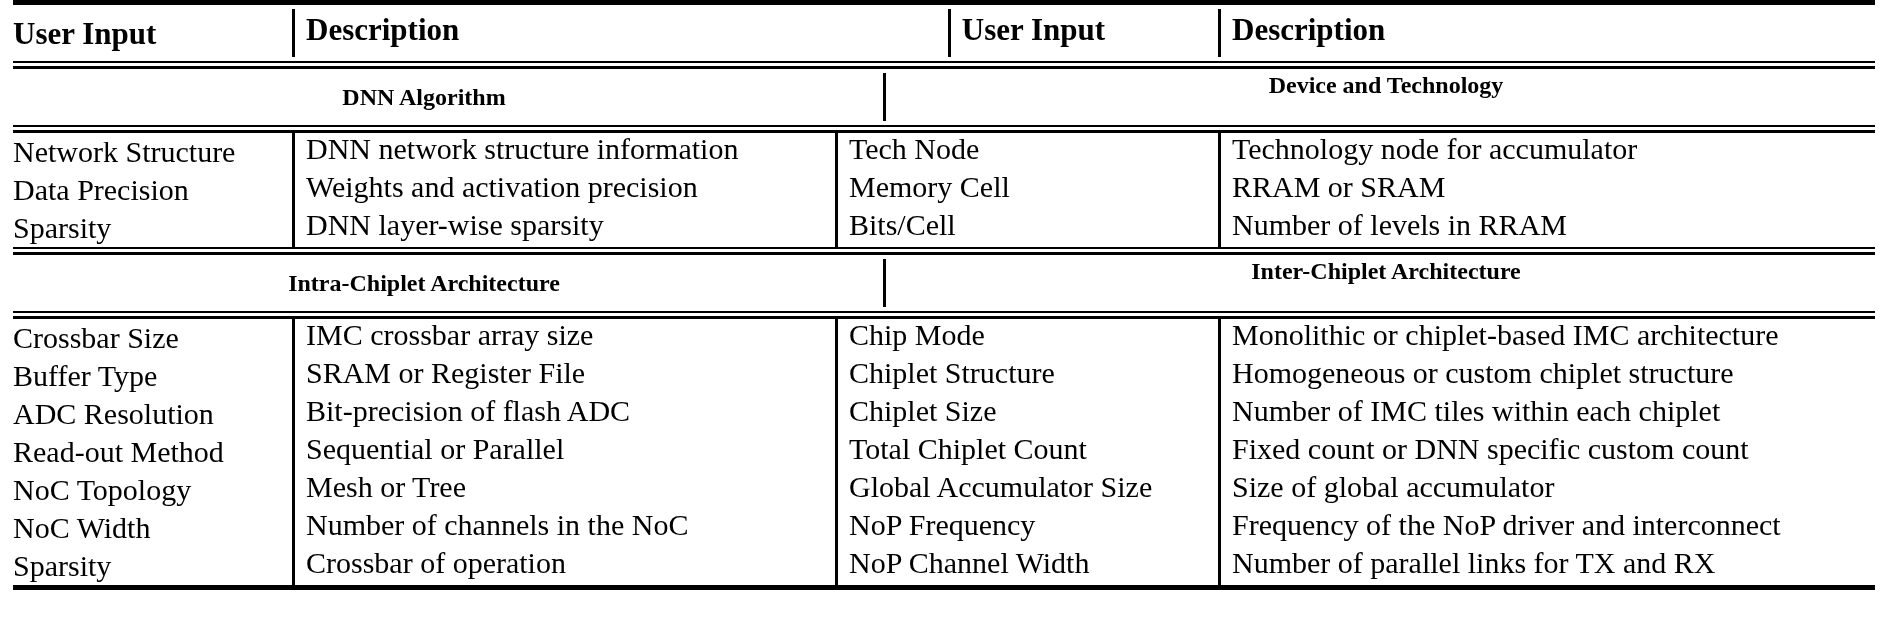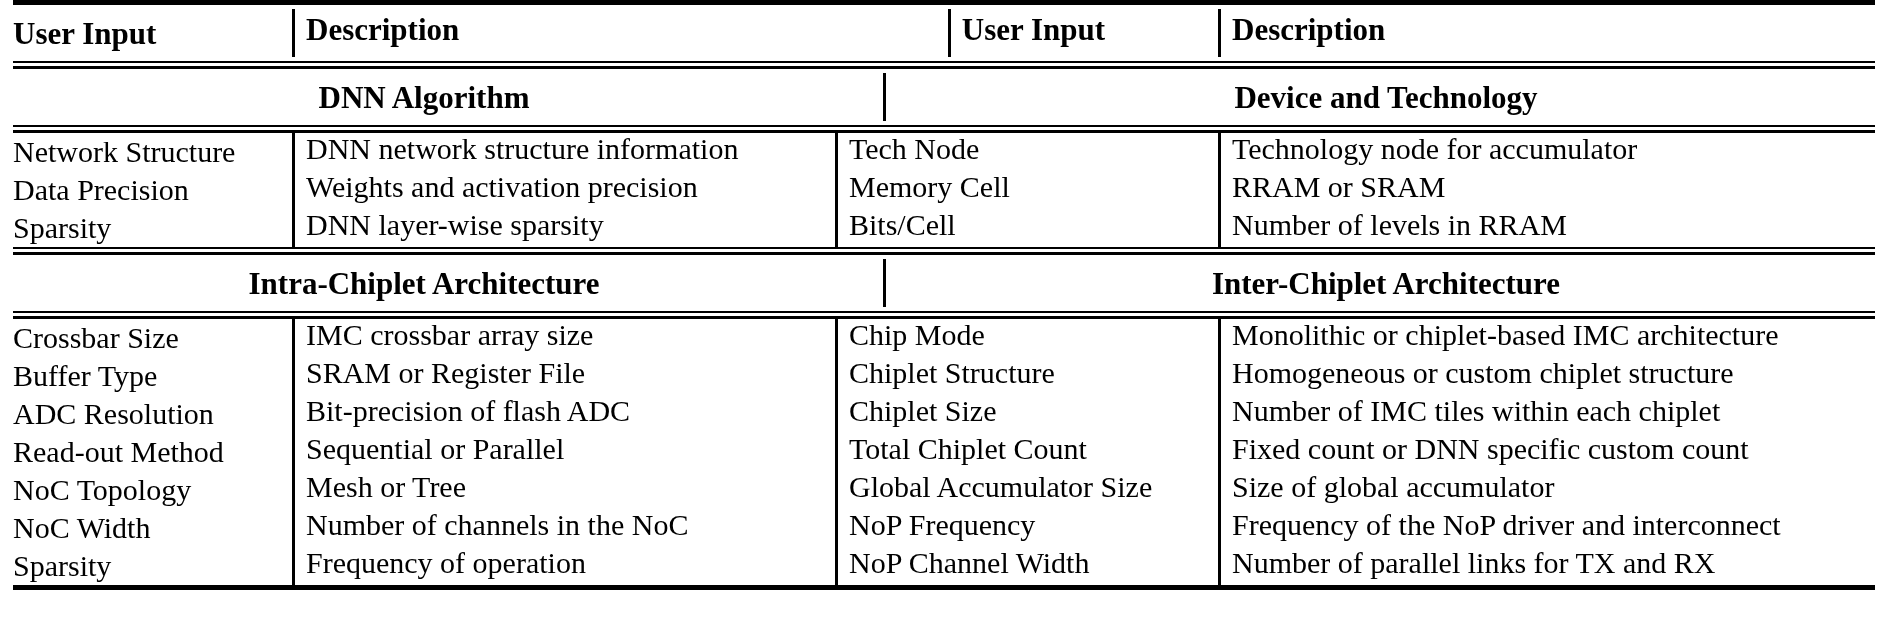--- a/index.html
+++ b/index.html
@@ -65,21 +65,21 @@
   td.cell {
     padding: 0;
     vertical-align: middle;
     white-space: nowrap;
   }
 
   .head-row td.cell { height: 56px; }
   .head-row .txt { font-weight: bold; font-size: 31px; }
 
   .section-row td.cell { height: 56px; }
-  .section-row .txt { font-weight: bold; font-size: 31px; }
+  .section-row .txt { font-weight: bold; font-size: 24px; }
 
   .data-row td.cell { height: 34.5px; }
   .data-row .txt { font-size: 30px; }
 
   .pad-first  { padding-left: 2px; }
 
   
   .vsep {
     display: inline-block;
     width: 3px;
@@ -88,21 +88,21 @@
     margin-right: 11px;
   }
   .head-row .vsep,
   .section-row .vsep { height: 48px; }
   .data-row .vsep { height: 38px; }
 
   .center { text-align: center; }
 
   .sec-inner {
     display: flex;
-    align-items: center;
+    align-items: flex-start;
     margin-left: 48px;
   }
   .sec-title {
     flex: 1;
     text-align: center;
   }
 
   
 </style>
 </head>
@@ -310,21 +310,21 @@
         <td class="cell">
           <span class="vsep"></span><span class="txt">Frequency of the NoP driver and interconnect</span>
         </td>
       </tr>
 
       <tr class="data-row">
         <td class="cell pad-first">
           <span class="txt">Sparsity</span>
         </td>
         <td class="cell">
-          <span class="vsep"></span><span class="txt">Frequency of operation</span>
+          <span class="vsep"></span><span class="txt">Crossbar of operation</span>
         </td>
         <td class="cell">
           <span class="vsep"></span><span class="txt">NoP Channel Width</span>
         </td>
         <td class="cell">
           <span class="vsep"></span><span class="txt">Number of parallel links for TX and RX</span>
         </td>
       </tr>
 
       <tr class="rule-bottom">

